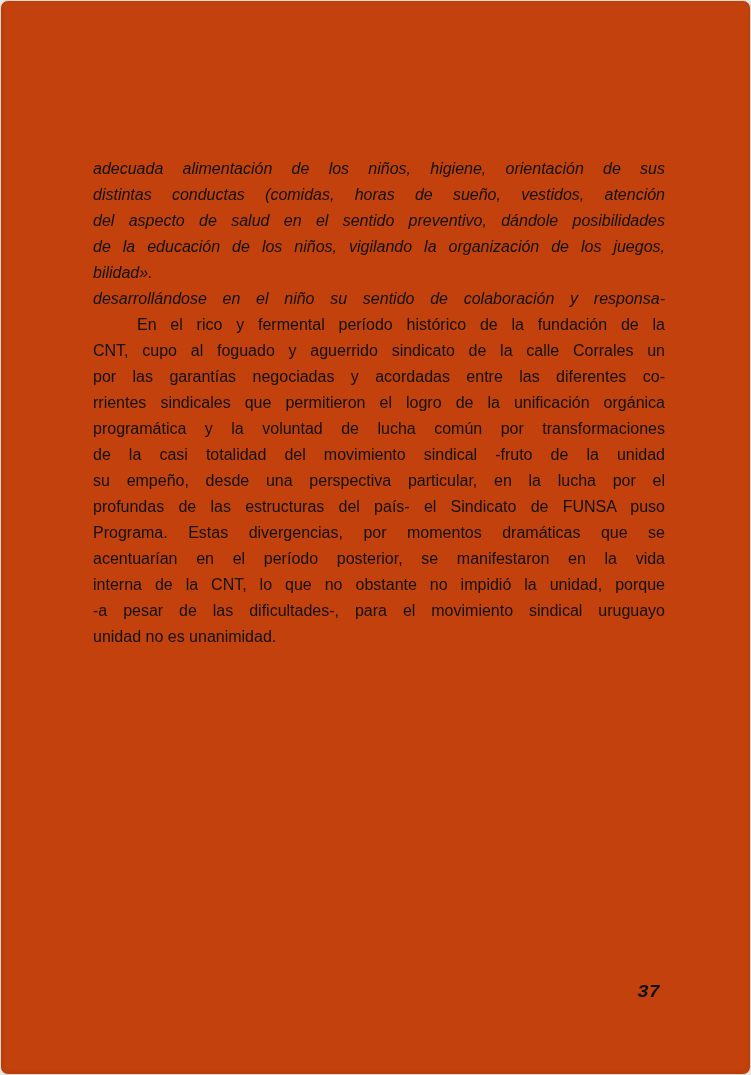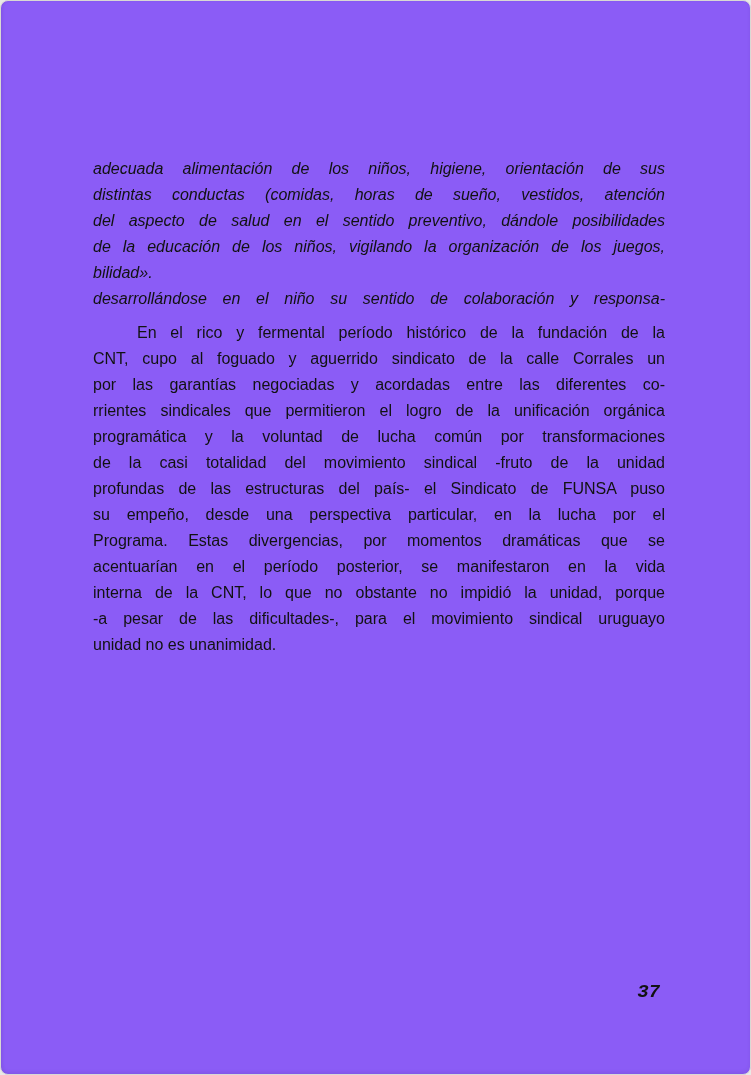--- a/index.html
+++ b/index.html
@@ -4,21 +4,21 @@
 <style>
   html, body {
     margin: 0;
     padding: 0;
     background: #e9e9e6;
   }
   .scan-page {
     position: relative;
     width: 751px;
     height: 1075px;
-    background: #8b5cf6;
+    background: #c2410c;
     box-sizing: border-box;
     border: 1px solid #d9d9d4;
     border-radius: 8px;
     overflow: hidden;
     box-shadow: inset 0 -2px 4px rgba(0,0,0,0.06), inset 2px 0 3px rgba(0,0,0,0.03);
     font-family: "Liberation Sans", sans-serif;
     color: #121212;
   }
   .text-block {
     position: absolute;
@@ -32,21 +32,20 @@
   .paragraph.italic { font-style: italic; }
   .line {
     text-align: justify;
     text-align-last: justify;
   }
   .line.last {
     text-align-last: left;
   }
   .line.indent {
     text-indent: 44px;
-    margin-top: 8px;
   }
   .page-number {
     position: absolute;
     right: 90px;
     top: 980px;
     font-family: Liberation Mono, monospace;
     font-size: 19px;
     font-weight: bold;
     font-style: italic;
     color: #121212;
@@ -68,22 +67,22 @@
       <div class="line">desarrollándose en el niño su sentido de colaboración y responsa-</div>
     </div>
 
     <div class="paragraph">
       <div class="line indent">En el rico y fermental período histórico de la fundación de la</div>
       <div class="line">CNT, cupo al foguado y aguerrido sindicato de la calle Corrales un</div>
       <div class="line">por las garantías negociadas y acordadas entre las diferentes co-</div>
       <div class="line">rrientes sindicales que permitieron el logro de la unificación orgánica</div>
       <div class="line">programática y la voluntad de lucha común por transformaciones</div>
       <div class="line">de la casi totalidad del movimiento sindical -fruto de la unidad</div>
+      <div class="line">su empeño, desde una perspectiva particular, en la lucha por el</div>
       <div class="line">profundas de las estructuras del país- el Sindicato de FUNSA puso</div>
-      <div class="line">su empeño, desde una perspectiva particular, en la lucha por el</div>
       <div class="line">Programa. Estas divergencias, por momentos dramáticas que se</div>
       <div class="line">acentuarían en el período posterior, se manifestaron en la vida</div>
       <div class="line">interna de la CNT, lo que no obstante no impidió la unidad, porque</div>
       <div class="line">-a pesar de las dificultades-, para el movimiento sindical uruguayo</div>
       <div class="line last">unidad no es unanimidad.</div>
     </div>
 
   </div>
 
   <div class="page-number">37</div>

